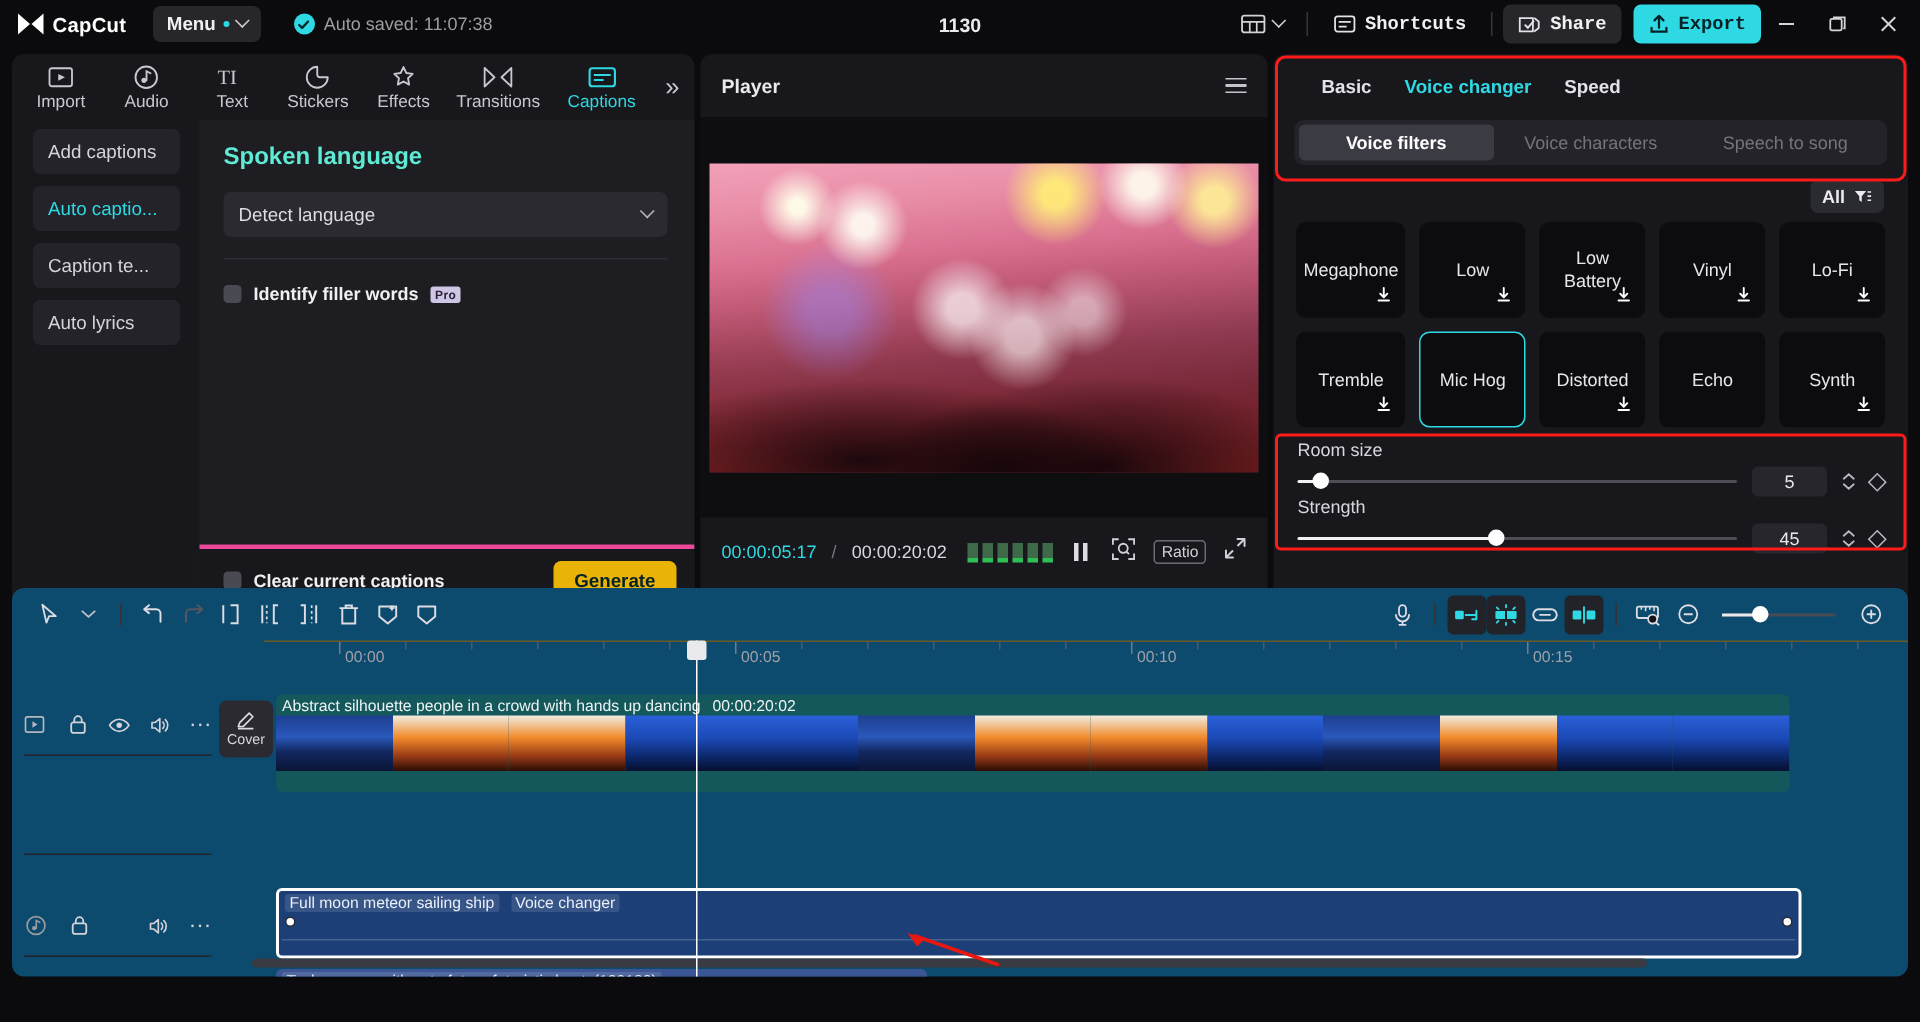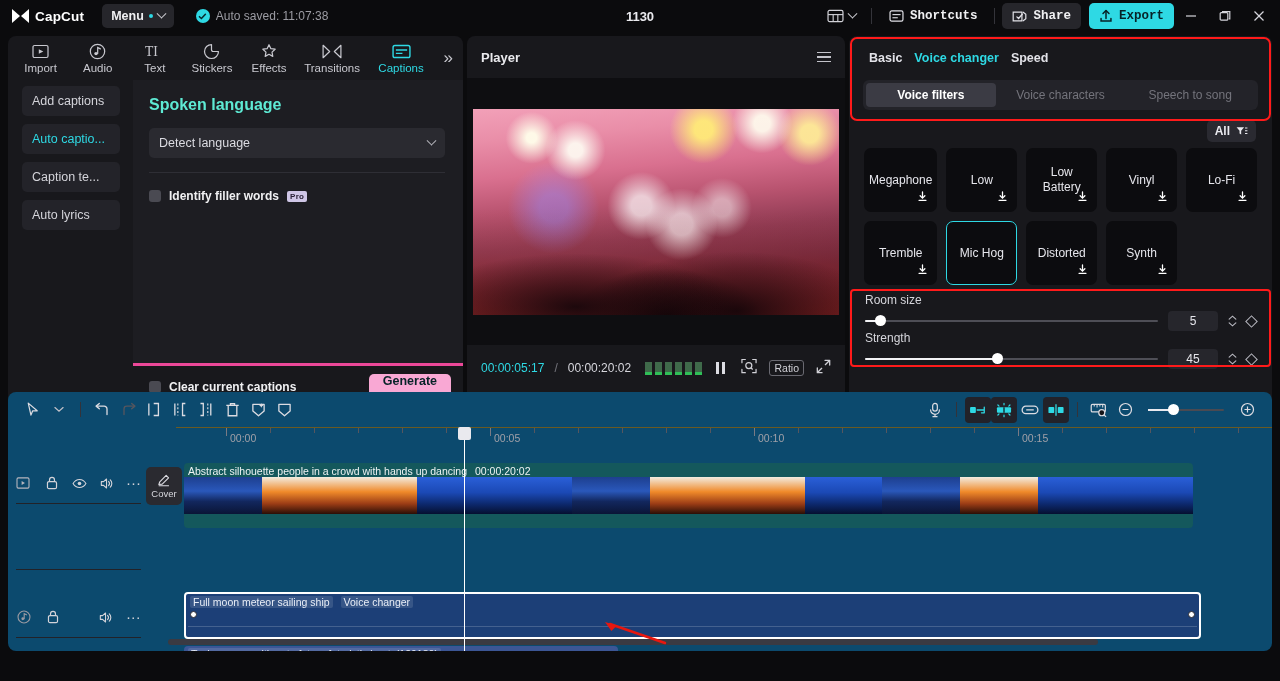--- a/index.html
+++ b/index.html
@@ -97,22 +97,22 @@
     font-size: 8px; font-weight: 700; color: #2a2137; background: #cfc6e6;
     border-radius: 2px; padding: 1px 3px; letter-spacing: .3px;
   }
   .left-footer {
     position: absolute; left: 125px; right: 0; bottom: 0; height: 44px;
     background: #18181c; display: flex; align-items: center; padding: 0 12px 0 16px;
     border-top: 3px solid #ec4899;
   }
   .gen-btn {
     margin-left: auto; height: 26px; padding: 0 14px; border-radius: 5px;
-    background: #f9a8d4; color: #062227; font-size: 12.5px; font-weight: 700;
-    display: flex; align-items: flex-start; cursor: pointer;
+    background: #eab308; color: #062227; font-size: 12.5px; font-weight: 700;
+    display: flex; align-items: center; cursor: pointer;
   }
 
   
   .player {
     position: absolute; left: 467px; top: 36px; width: 378px; height: 371px;
     background: #18181c; border-radius: 8px; overflow: hidden;
   }
   .player-head { height: 42px; display: flex; align-items: center; padding: 0 14px; }
   .player-title { font-size: 13px; font-weight: 700; color: #eaeaee; }
   .hamburger { margin-left: auto; display: flex; flex-direction: column; gap: 3px; cursor: pointer; }
@@ -152,21 +152,21 @@
   .ratio-btn {
     font-size: 10.5px; color: #d0d0d6; border: 1px solid #6a6a72;
     border-radius: 3px; padding: 1px 4px; cursor: pointer;
   }
 
   
   .right-panel {
     position: absolute; left: 849px; top: 36px; width: 423px; height: 371px;
     background: #18181c; border-radius: 8px; overflow: hidden;
   }
-  .rp-tabs { height: 44px; display: flex; align-items: center; gap: 12px; padding: 5px 20px; }
+  .rp-tabs { height: 44px; display: flex; align-items: center; gap: 22px; padding: 5px 20px; margin-left: 12px; }
   .rp-tab { font-size: 12.5px; font-weight: 700; color: #e2e2e8; cursor: pointer; }
   .rp-tab.active { color: #2ed9e4; }
   .seg {
     margin: 0 14px; height: 30px; border-radius: 6px; background: #232329;
     display: flex; align-items: center; padding: 3px;
   }
   .seg-item {
     flex: 1; height: 24px; display: flex; align-items: center; justify-content: center;
     font-size: 12px; color: #74747c; border-radius: 4px; cursor: pointer;
   }
@@ -581,20 +581,23 @@
       <div class="fx selected">
         <span>Mic Hog</span>
       </div>
       <div class="fx">
         <span>Distorted</span>
         <span class="dl"><svg width="11" height="11" viewBox="0 0 12 12">
               <path d="M6 1v6.4" stroke="#fff" stroke-width="1.4" stroke-linecap="round"></path>
               <path d="M3.4 5.2 6 7.8l2.6-2.6" stroke="#fff" stroke-width="1.4" fill="none" stroke-linecap="round" stroke-linejoin="round"></path>
               <line x1="2.2" y1="10.2" x2="9.8" y2="10.2" stroke="#fff" stroke-width="1.4" stroke-linecap="round"></line>
             </svg></span>
+      </div>
+      <div class="fx">
+        <span>Echo</span>
       </div>
       <div class="fx">
         <span>Synth</span>
         <span class="dl"><svg width="11" height="11" viewBox="0 0 12 12">
               <path d="M6 1v6.4" stroke="#fff" stroke-width="1.4" stroke-linecap="round"></path>
               <path d="M3.4 5.2 6 7.8l2.6-2.6" stroke="#fff" stroke-width="1.4" fill="none" stroke-linecap="round" stroke-linejoin="round"></path>
               <line x1="2.2" y1="10.2" x2="9.8" y2="10.2" stroke="#fff" stroke-width="1.4" stroke-linecap="round"></line>
             </svg></span>
       </div>
     </div>

